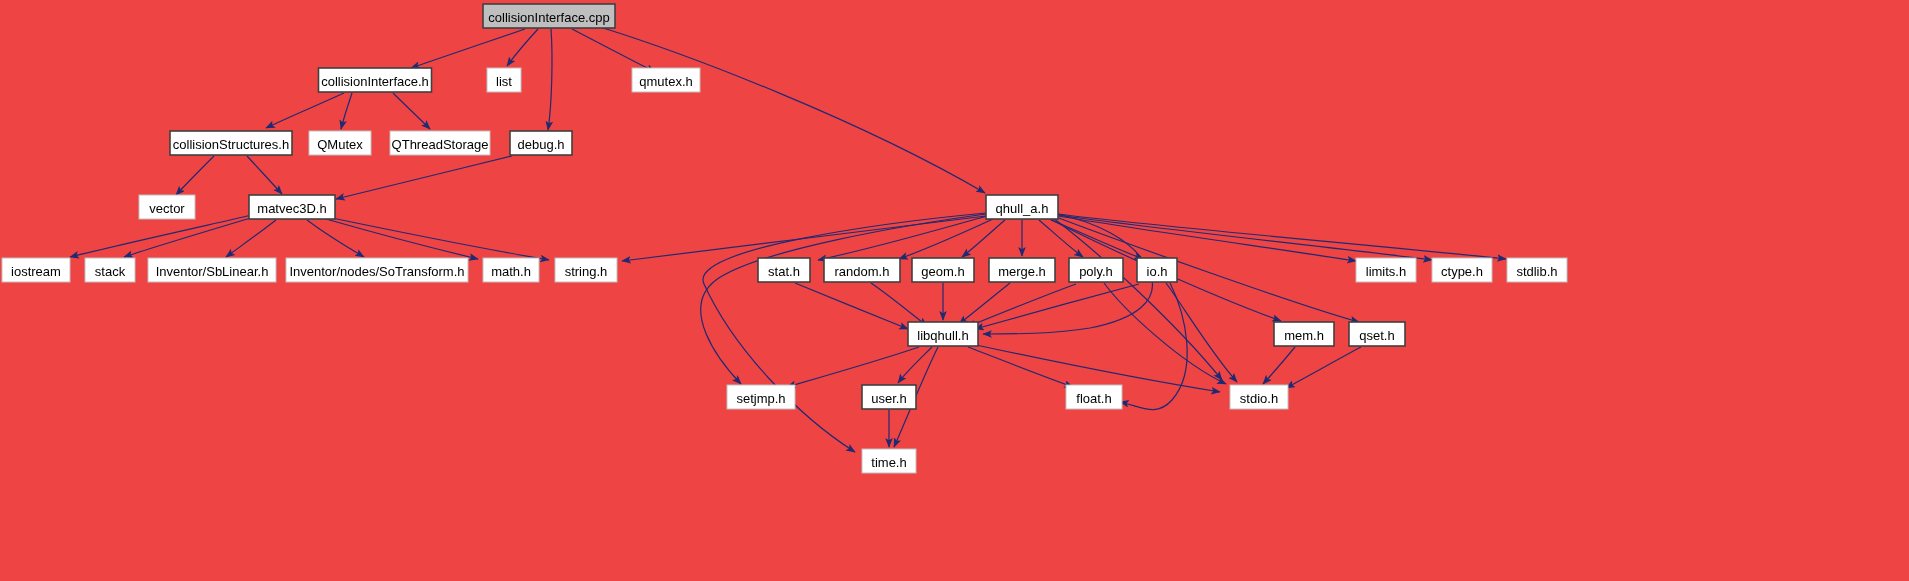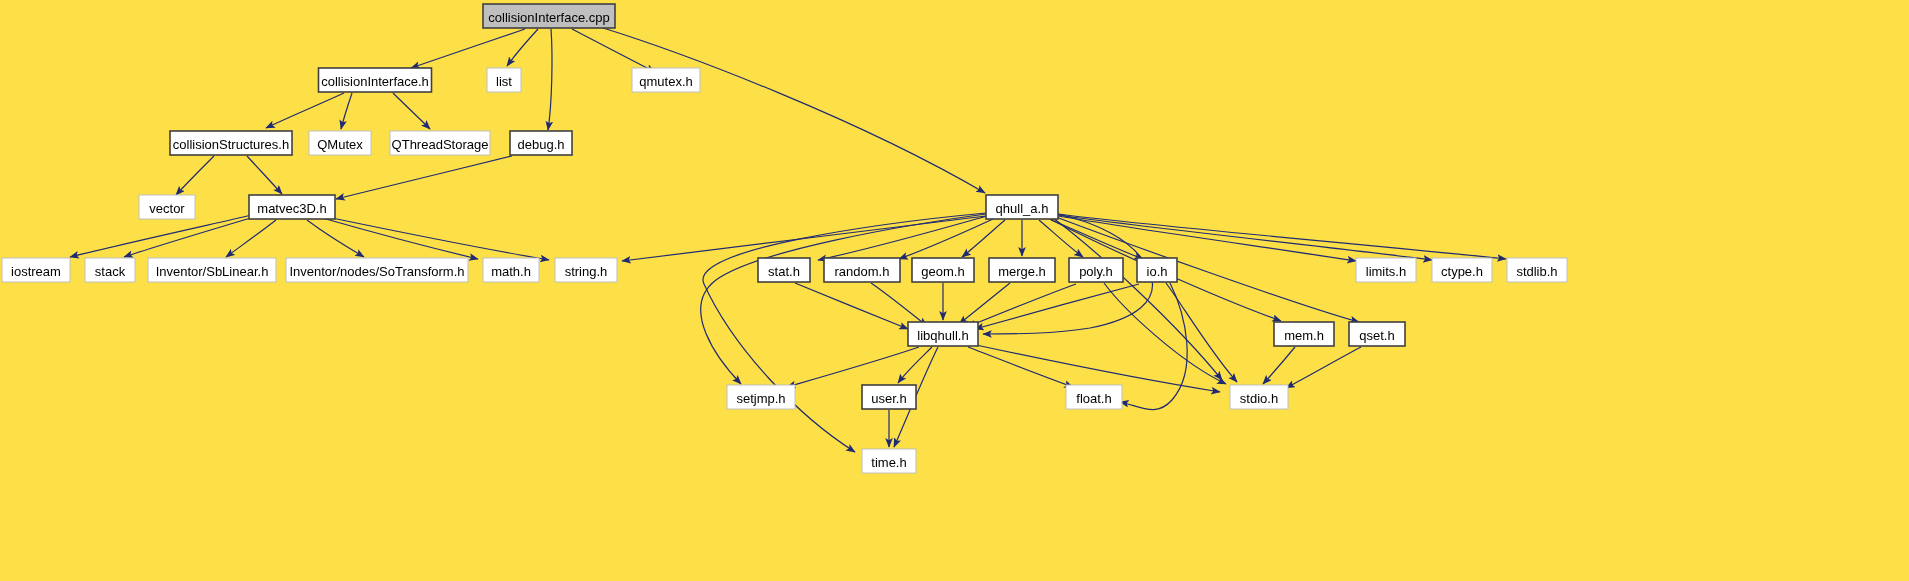--- a/index.html
+++ b/index.html
@@ -1,18 +1,18 @@
 <!DOCTYPE html>
 <html><head>
 <meta charset="utf-8">
 <title>collisionInterface.cpp include dependency graph</title>
 <style>
   html,body{margin:0;padding:0;background:#ffffff;}
   body{font-family:"Liberation Sans", sans-serif;}
-  #graph-root{position:relative;width:1909px;height:581px;overflow:hidden;background:#fde047;}
+  #graph-root{position:relative;width:1909px;height:581px;overflow:hidden;background:#ef4444;}
   svg.graph-canvas{position:absolute;left:0;top:0;width:1909px;height:581px;display:block;}
   .node-box{fill:#ffffff;}
   .node-box.weak{stroke:#bfbfbf;stroke-width:1;}
   .node-box.strong{stroke:#404040;stroke-width:1.6;}
   .node-box.root{fill:#bfbfbf;stroke:#404040;stroke-width:1.6;}
   .node-label{font-family:"Liberation Sans", sans-serif;font-size:13px;fill:#000000;
               text-anchor:middle;dominant-baseline:central;}
   .edge-line{fill:none;stroke:#1f2a72;stroke-width:1.2;}
   .edge-head{fill:#1f2a72;stroke:none;}
 </style>

